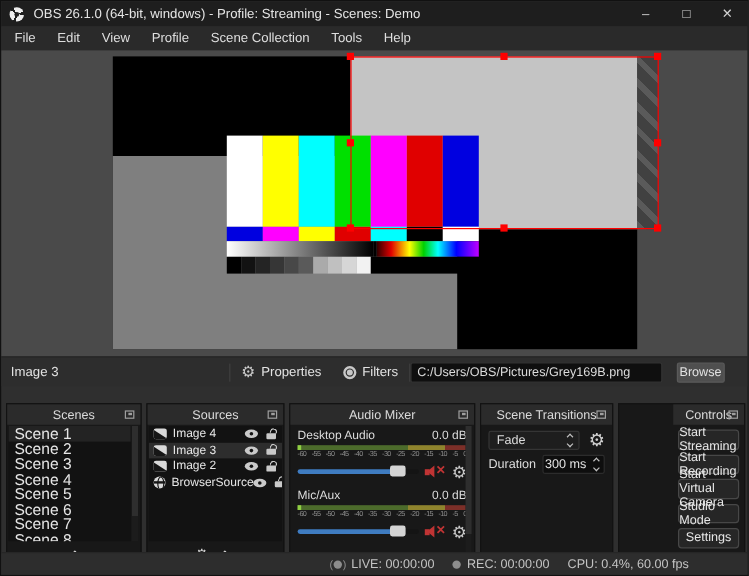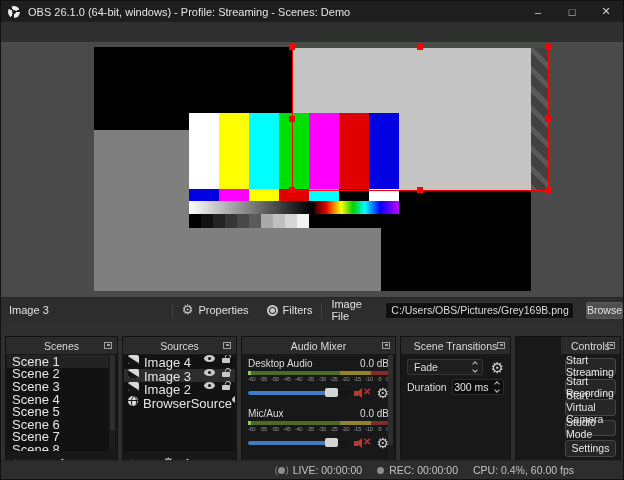--- a/index.html
+++ b/index.html
@@ -80,21 +80,21 @@
   .scene-row.selected { background:#232323; }
   .vscroll { position:absolute; right:2px; top:18px; width:5px; bottom:22px; background:#1c1c1c; }
   .vscroll::after { content:""; position:absolute; left:0; top:0; width:100%; height:78%; background:#2e2e2e; }
   .panel-toolbar { position:absolute; left:5px; right:4px; bottom:2px; height:17px;
     display:flex; align-items:center; gap:9px; color:#d5d5d5; }
   .tb-glyph { font-size:14px; line-height:12px; color:#d5d5d5; }
   .tb-gap { width:4px; }
   .chev { width:6px; height:6px; border-left:2px solid #cfcfcf; border-bottom:2px solid #cfcfcf; display:inline-block; }
   .chev.up { transform:rotate(135deg) translate(-1px,-1px); }
   .chev.down { transform:rotate(-45deg) translate(1px,-1px); }
-  .src-row { height:13.5px; display:flex; font-size:13px; color:#e6e6e6; }
+  .src-row { height:13.5px; display:flex; align-items:center; font-size:10px; color:#e6e6e6; }
   .src-row.selected { background:#2d2d2d; }
   .src-icon { width:11px; height:9px; background:#d9d9d9; border-radius:2px; margin:0 5px 0 4px;
     position:relative; overflow:hidden; flex:0 0 auto; }
   .src-icon::after { content:""; position:absolute; left:-4px; top:4px; width:14px; height:9px;
     background:#161616; transform:rotate(33deg); }
   .globe-icon { width:10px; height:10px; border-radius:50%; background:#d9d9d9; margin:0 5px 0 4px;
     position:relative; overflow:hidden; flex:0 0 auto; }
   .globe-icon::before { content:""; position:absolute; left:0; top:4px; width:100%; height:1.5px; background:#161616; }
   .globe-icon::after { content:""; position:absolute; left:3px; top:0; width:4px; height:10px;
     border-radius:50%; border:1.5px solid #161616; }
@@ -161,20 +161,29 @@
   <div class="titlebar">
     <span class="obs-logo"></span>
     <span class="title-text">OBS 26.1.0 (64-bit, windows) - Profile: Streaming - Scenes: Demo</span>
     <div class="win-buttons">
       <span class="win-btn">–</span>
       <span class="win-btn">□</span>
       <span class="win-btn">✕</span>
     </div>
   </div>
 
+  <div class="menubar">
+    <span class="menu-item">File</span>
+    <span class="menu-item">Edit</span>
+    <span class="menu-item">View</span>
+    <span class="menu-item">Profile</span>
+    <span class="menu-item">Scene Collection</span>
+    <span class="menu-item">Tools</span>
+    <span class="menu-item">Help</span>
+  </div>
 
   <div class="preview">
     <div class="canvas-base" style="background: rgb(0, 0, 0);"></div>
     <div class="rect-grey" style="background: rgb(127, 127, 127);"></div>
     <div class="rect-light" style="background: rgb(196, 196, 196);"></div>
     <div class="hatch"></div>
 
     <div class="testpattern">
       <div class="tp-bars">
         <span style="background: rgb(255, 255, 255);"></span>
@@ -230,21 +239,20 @@
     <span class="st-sep"></span>
     <span class="st-btn">
       <span class="gear-glyph">⚙</span>
       <span>Properties</span>
     </span>
     <span class="st-btn">
       <span class="filter-glyph"></span>
       <span>Filters</span>
     </span>
     <span class="st-sep"></span>
-    <span class="st-label">Image File</span>
     <div class="st-input">C:/Users/OBS/Pictures/Grey169B.png</div>
     <div class="st-browse">Browse</div>
   </div>
 
   <div class="docks">
 
     <div class="panel p-scenes">
       <div class="panel-header">
         <span>Scenes</span>
         <span class="dock-icon"></span>

